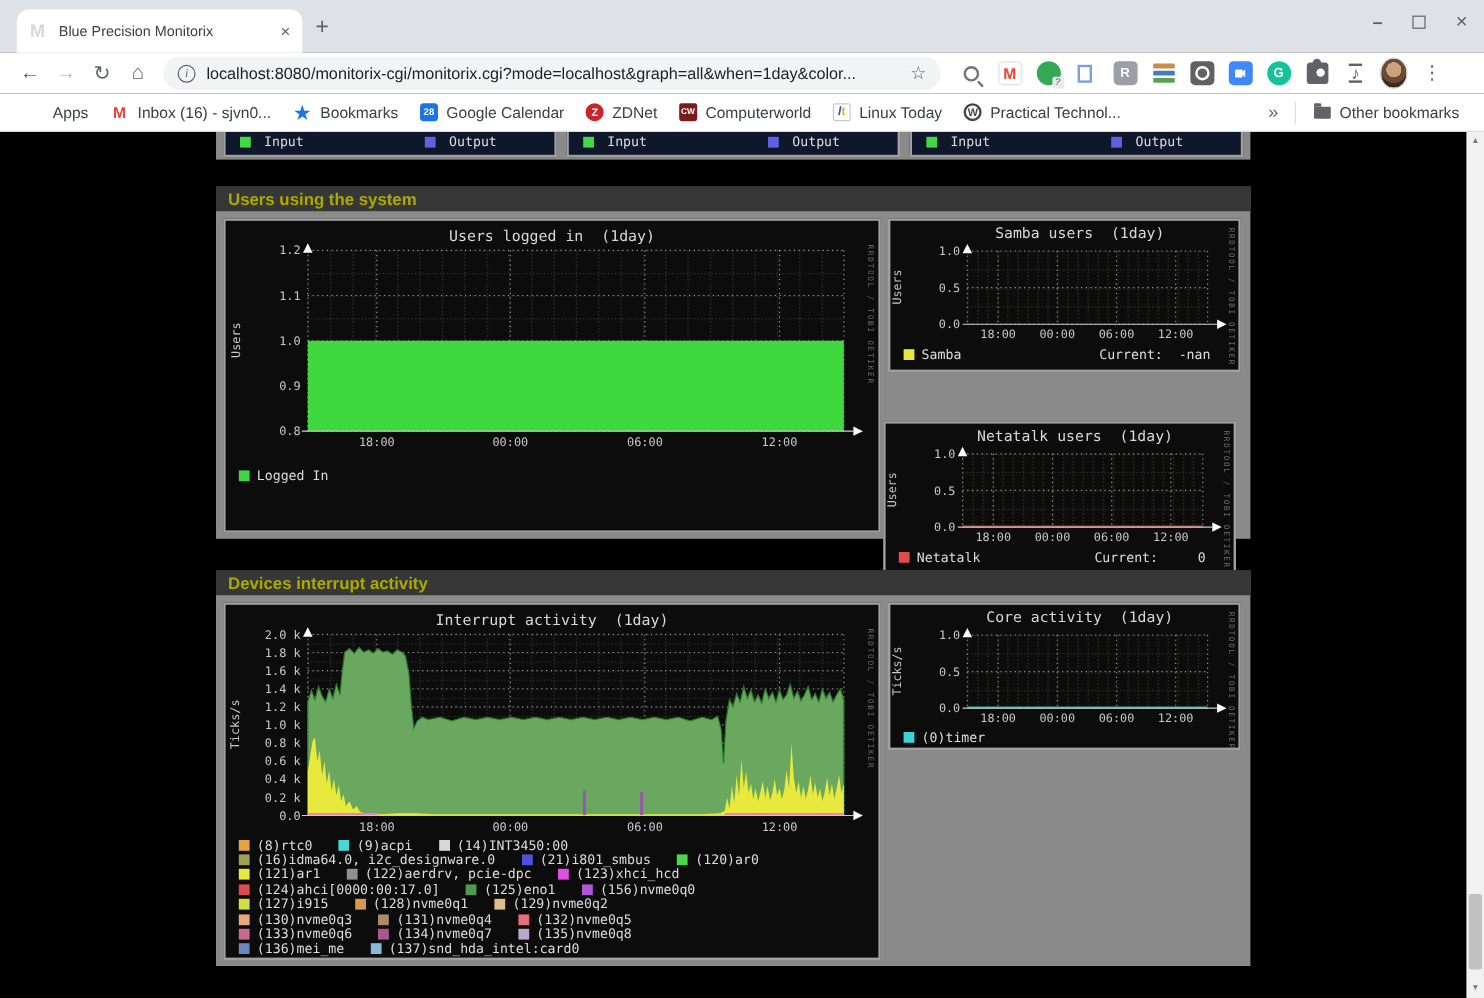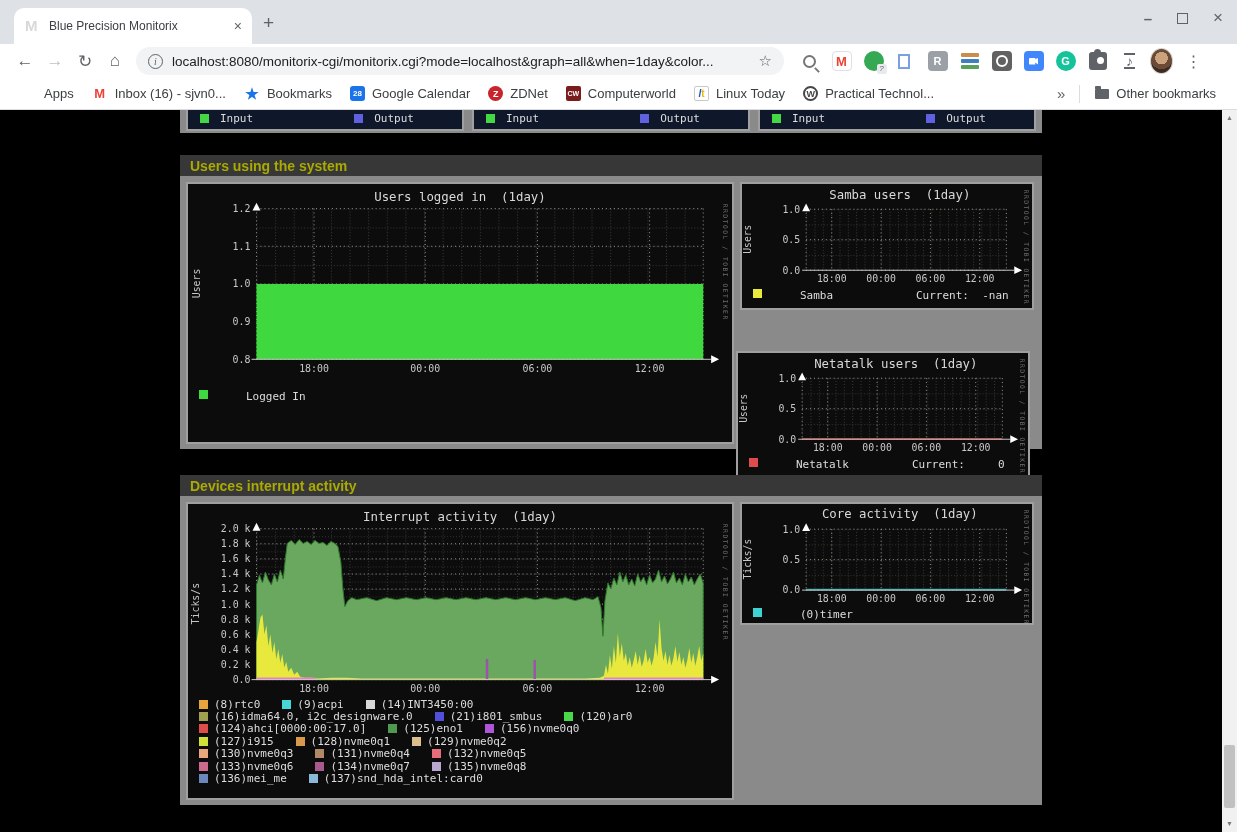--- a/index.html
+++ b/index.html
@@ -84,21 +84,21 @@
   #p-samba { left:560px; top:27px; width:294px; height:128px; }
   #p-netatalk { left:556px; top:158px; width:294px; height:128px;margin-top:38px; }
   #p-int { left:6px; top:27px; width:548px; height:298px; }
   #p-core { left:560px; top:27px; width:294px; height:123px; }
   .gsvg { position:absolute; inset:0; width:100%; height:100%; }
   svg text { font-family:"DejaVu Sans Mono",monospace; fill:#d8d8d8; white-space:pre; }
   .gt { font-size:12.5px; }
   .tk { font-size:10px; fill:#c8c8c8; }
   .yl { font-size:10px; fill:#c8c8c8; }
   .wm { font-size:6.5px; fill:#6e6e6e; letter-spacing:1.5px; }
-  .gleg { position:absolute; font:11px "DejaVu Sans Mono",monospace; color:#ddd; display:flex; white-space:pre;gap:32px; }
+  .gleg { position:absolute; font:11px "DejaVu Sans Mono",monospace; color:#ddd; display:flex; align-items:center; white-space:pre; }
   .sw { width:9px; height:9px; display:inline-block; margin-right:6px; flex:0 0 9px; }
   .abspos { position:absolute; white-space:pre; }
   .ilegend { position:absolute; left:11px; top:194px; right:6px; font:11px "DejaVu Sans Mono",monospace; color:#ddd; }
   .lrow { height:12.4px; display:flex; align-items:center; }
   .li { display:inline-flex; align-items:center; margin-right:22px; white-space:nowrap; }
 
   
   .scroll { position:absolute; top:110px; right:0; width:15px; height:722px; background:#f1f1f1; }
   .sb-btn { height:16px; text-align:center; font-size:7px; color:#7a7a7a; line-height:16px; }
   .sb-btn.bot { position:absolute; bottom:0; width:100%; }
@@ -509,20 +509,34 @@
                   <i class="sw" style="background: rgb(80, 80, 221);"></i>
                   <span>(21)i801_smbus</span>
                 </span>
               <span class="li">
                   <i class="sw" style="background: rgb(74, 216, 74);"></i>
                   <span>(120)ar0</span>
                 </span>
             </div>
             <div class="lrow">
               <span class="li">
+                  <i class="sw" style="background: rgb(232, 232, 61);"></i>
+                  <span>(121)ar1</span>
+                </span>
+              <span class="li">
+                  <i class="sw" style="background: rgb(144, 144, 144);"></i>
+                  <span>(122)aerdrv, pcie-dpc</span>
+                </span>
+              <span class="li">
+                  <i class="sw" style="background: rgb(228, 77, 228);"></i>
+                  <span>(123)xhci_hcd</span>
+                </span>
+            </div>
+            <div class="lrow">
+              <span class="li">
                   <i class="sw" style="background: rgb(224, 75, 75);"></i>
                   <span>(124)ahci[0000:00:17.0]</span>
                 </span>
               <span class="li">
                   <i class="sw" style="background: rgb(79, 154, 79);"></i>
                   <span>(125)eno1</span>
                 </span>
               <span class="li">
                   <i class="sw" style="background: rgb(176, 85, 216);"></i>
                   <span>(156)nvme0q0</span>

